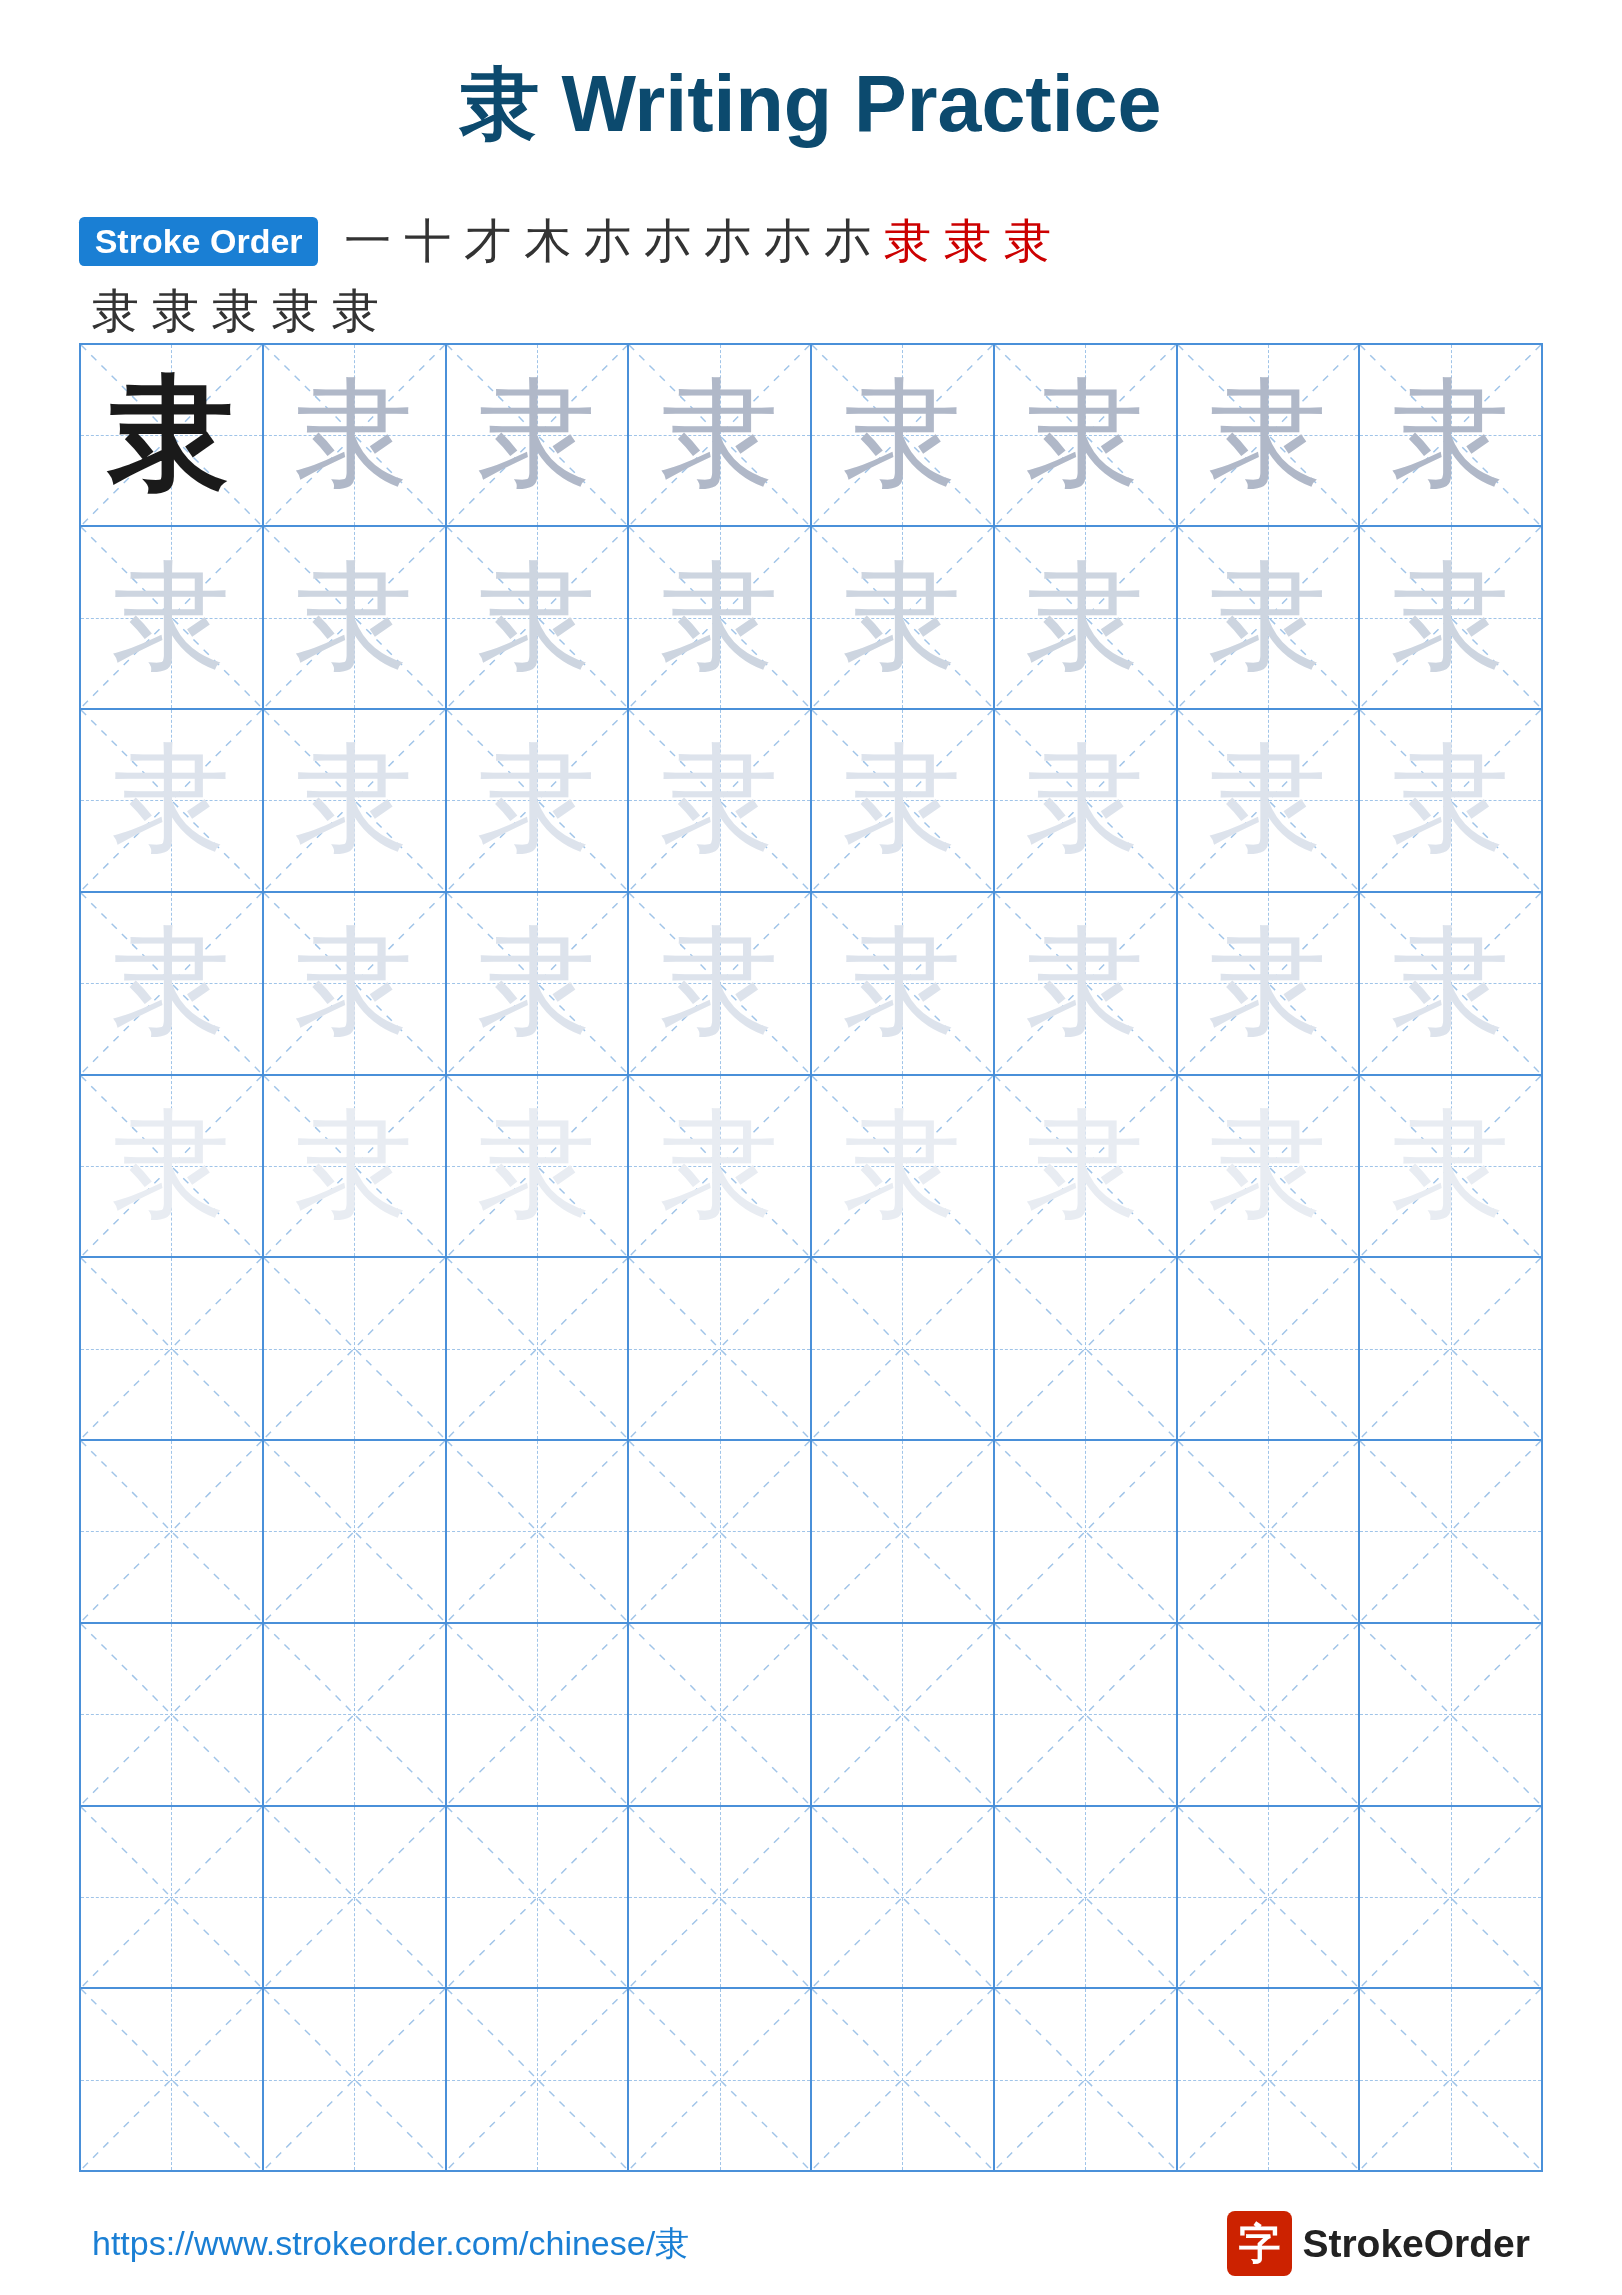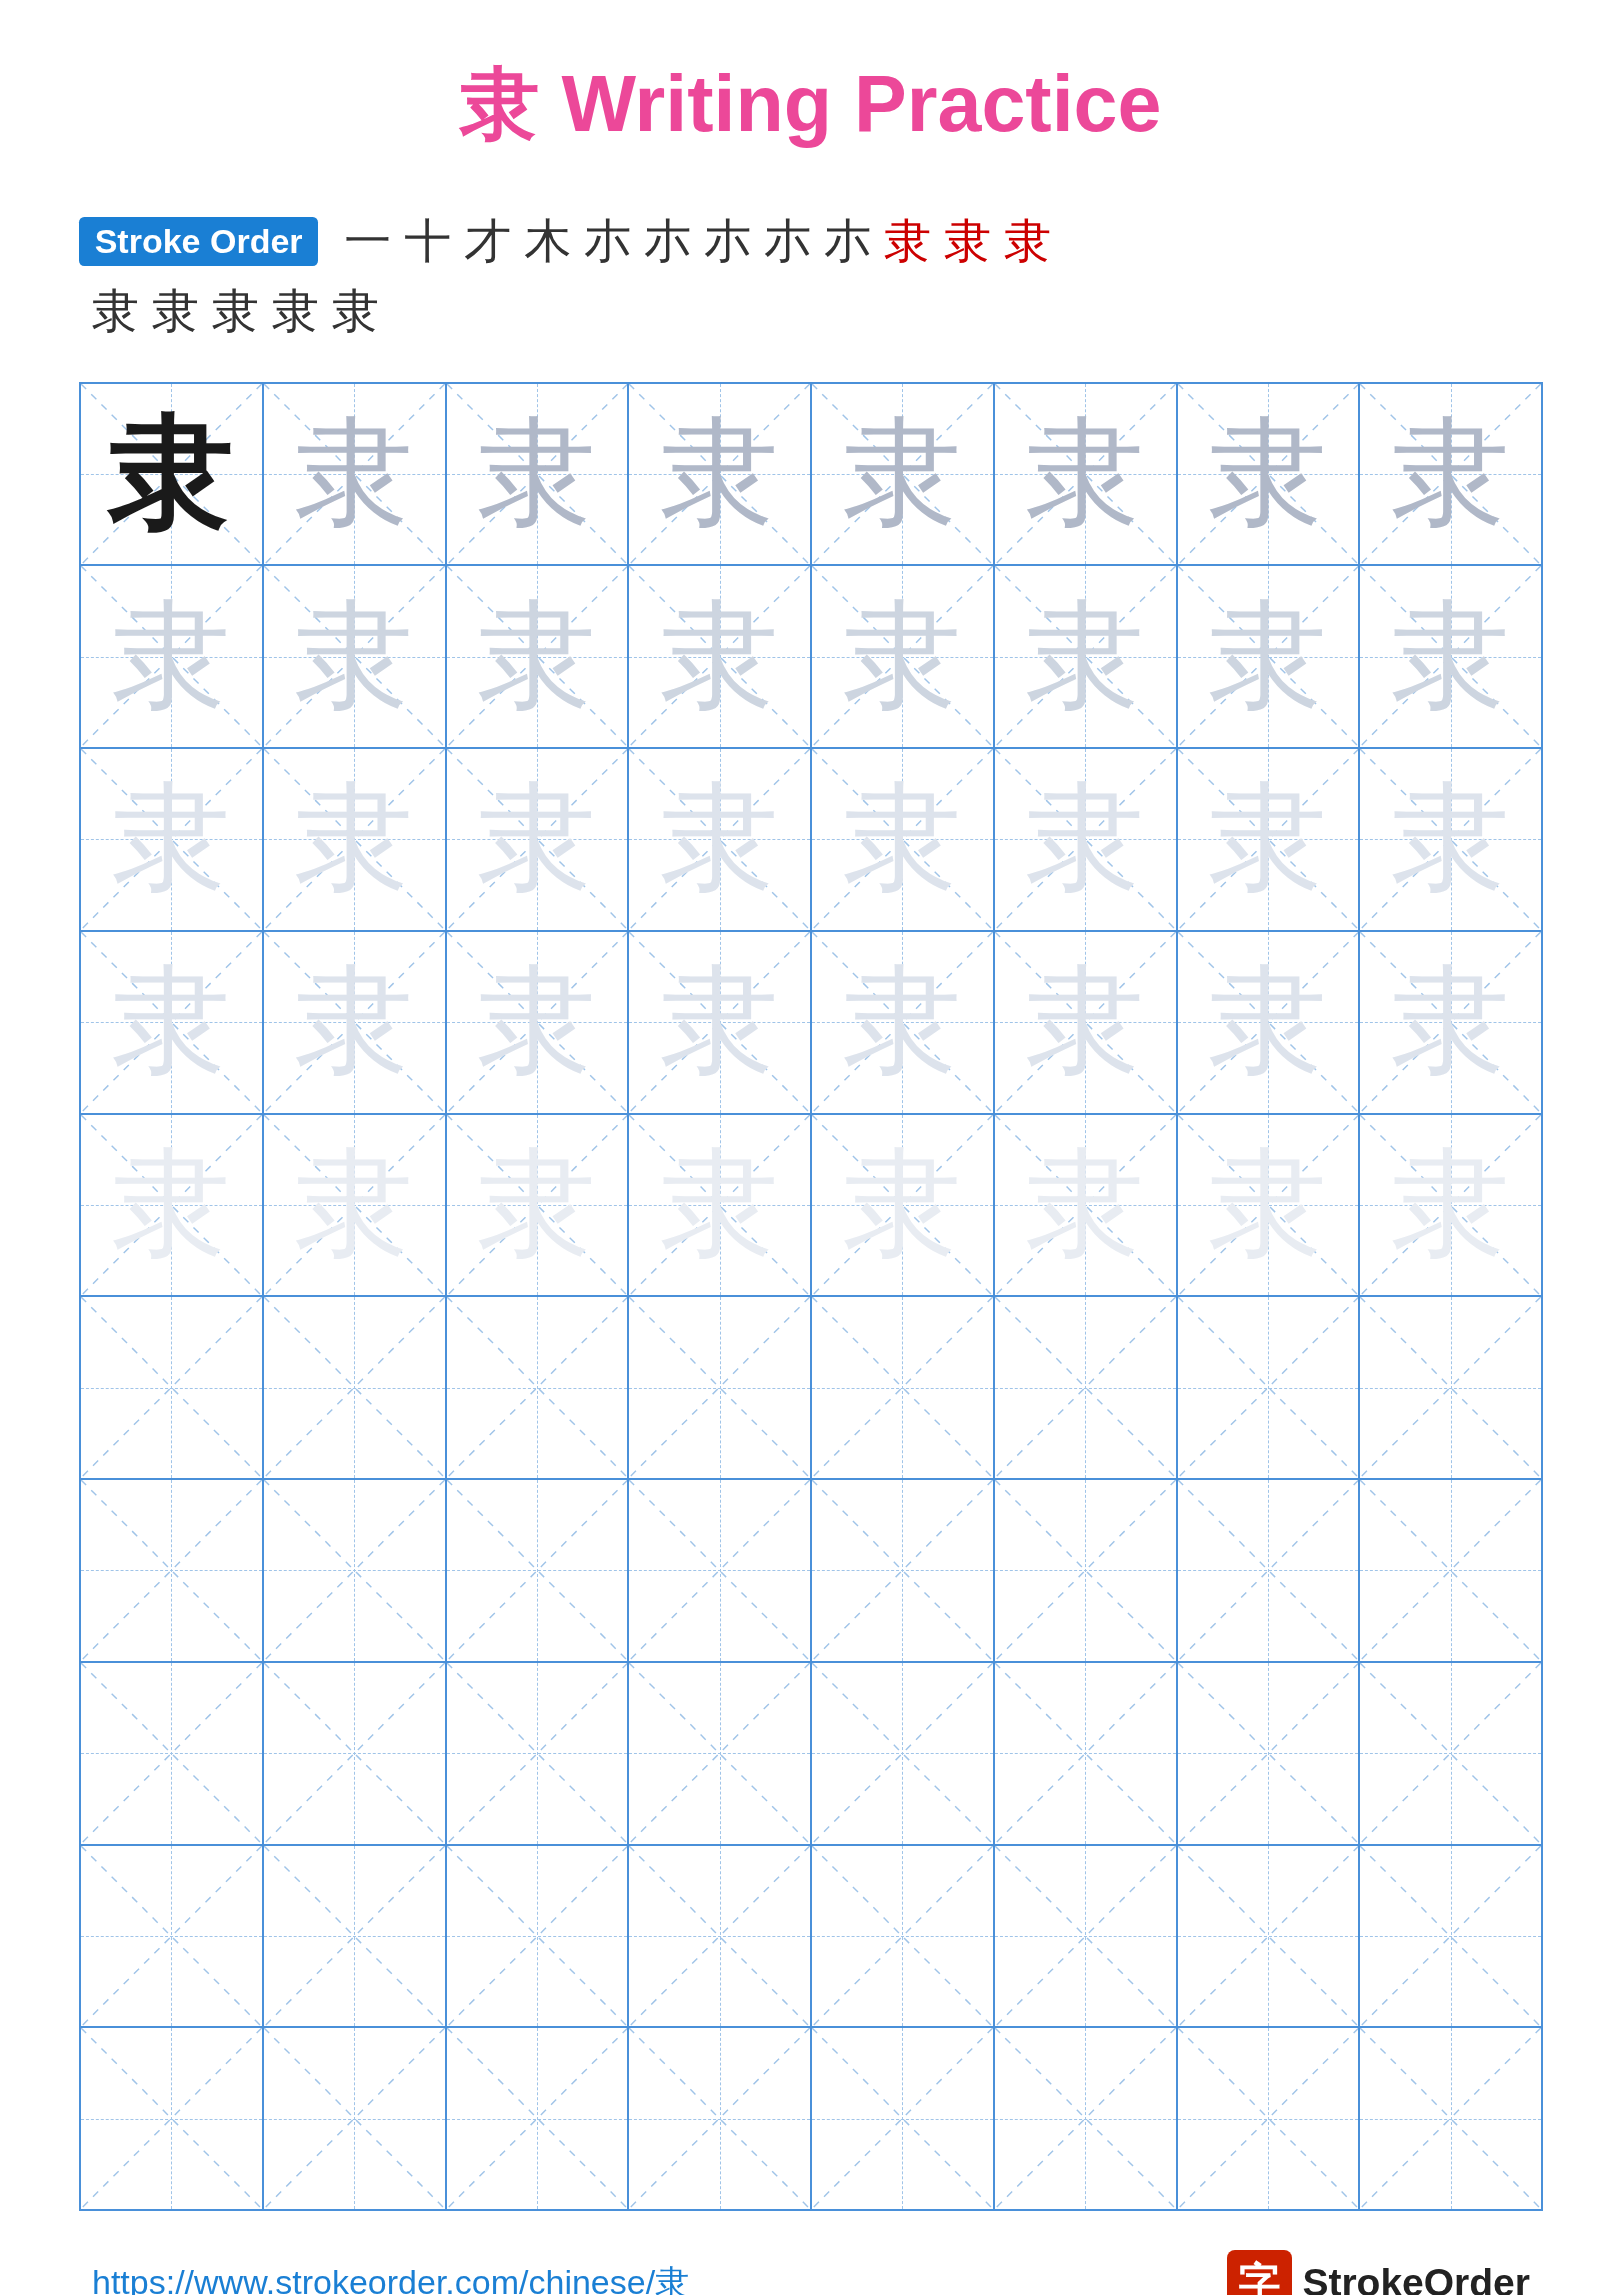--- a/index.html
+++ b/index.html
@@ -17,29 +17,28 @@
       min-height: 2295px;
       padding: 52px 79px;
       display: flex;
       flex-direction: column;
       align-items: center;
     }
 
     .title {
       font-size: 79px;
       font-weight: bold;
-      color: #ec4899;
+      color: #0c4a6e;
       margin-bottom: 52px;
       text-align: left;
       font-family: Arial, sans-serif;
     }
 
     .stroke-order-section {
       width: 100%;
-      margin-bottom: 39px;
     }
 
     .stroke-order-row {
       display: flex;
       align-items: center;
       flex-wrap: wrap;
       margin-bottom: 6.5px;
     }
 
     .stroke-order-badge {

